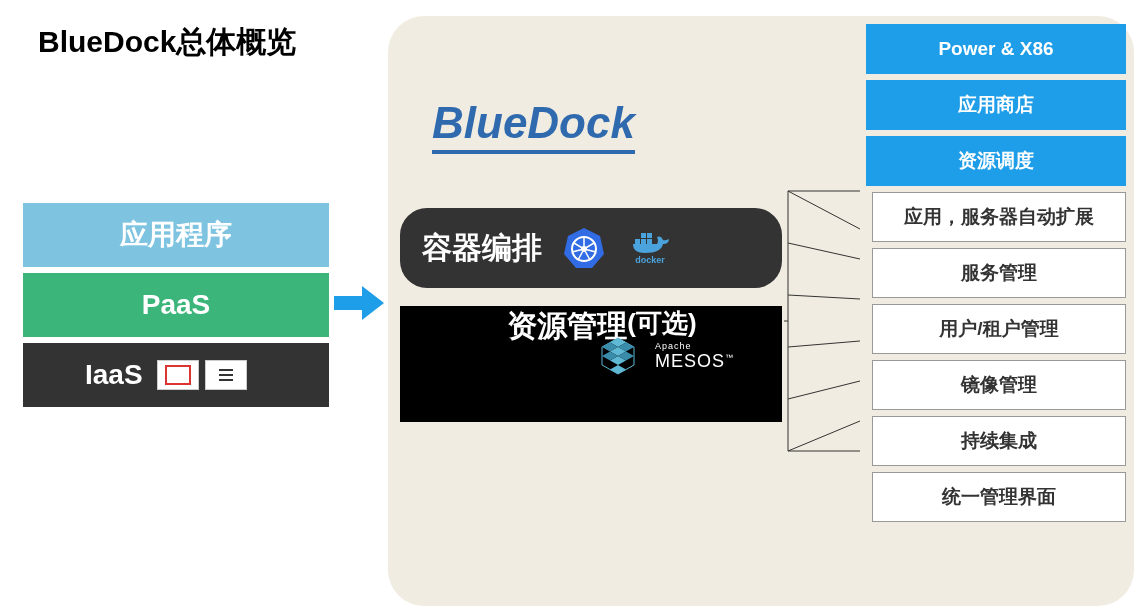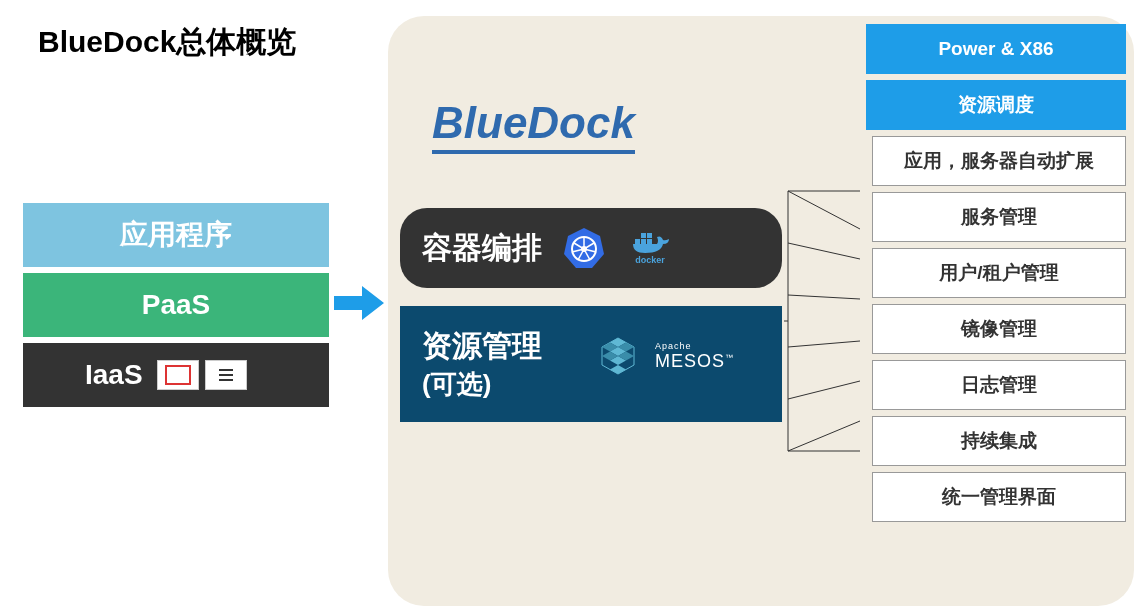--- a/index.html
+++ b/index.html
@@ -90,21 +90,21 @@
       width: 382px;
       height: 80px;
       display: flex;
       align-items: center;
       padding-left: 22px;
       font-size: 30px;
       font-weight: bold;
       color: #fff;
     }
     .center-orch { top: 192px; background: #333; border-radius: 27px; }
-    .center-res { top: 290px; background: #0c4a6e; height: 116px; flex-direction: column; align-items: flex-start; justify-content: center; padding-left: 22px; }
+    .center-res { top: 290px; background: #000000; height: 116px; align-items: flex-start; justify-content: center; padding-left: 22px; }
     .center-res .line2 { font-size: 26px; }
     .orch-icons { display: flex; gap: 20px; margin-left: 20px; align-items: center; }
     .k8s-icon { width: 44px; height: 44px; }
     .docker-icon { width: 48px; height: 38px; color: #4aa3dd; display: flex; flex-direction: column; align-items: center; font-size: 9px; }
     .mesos-wrap { position: absolute; left: 196px; top: 28px; display: flex; align-items: center; gap: 15px; color: #fff; }
     .mesos-hex { width: 44px; height: 44px; }
     .mesos-text { font-size: 18px; font-weight: normal; letter-spacing: 1px; }
     .mesos-text .apache { font-size: 9px; display: block; }
     .bracket-svg {
       position: absolute;
@@ -221,22 +221,22 @@
     <line x1="4" y1="10" x2="76" y2="48" stroke="#333" stroke-width="1"></line>
     <line x1="4" y1="62" x2="76" y2="78" stroke="#333" stroke-width="1"></line>
     <line x1="4" y1="114" x2="76" y2="118" stroke="#333" stroke-width="1"></line>
     <line x1="4" y1="166" x2="76" y2="160" stroke="#333" stroke-width="1"></line>
     <line x1="4" y1="218" x2="76" y2="200" stroke="#333" stroke-width="1"></line>
     <line x1="4" y1="270" x2="76" y2="240" stroke="#333" stroke-width="1"></line>
   </svg>
 
   <div class="right-stack">
     <div class="right-block right-blue">Power &amp; X86</div>
+    <div class="right-block right-blue">应用商店</div>
     <div class="right-block right-blue">资源调度</div>
     <div class="right-block right-white">应用，服务器自动扩展</div>
     <div class="right-block right-white">服务管理</div>
     <div class="right-block right-white">用户/租户管理</div>
     <div class="right-block right-white">镜像管理</div>
-    <div class="right-block right-white">日志管理</div>
     <div class="right-block right-white">持续集成</div>
     <div class="right-block right-white">统一管理界面</div>
   </div>
 </div>
 
 </body></html>

